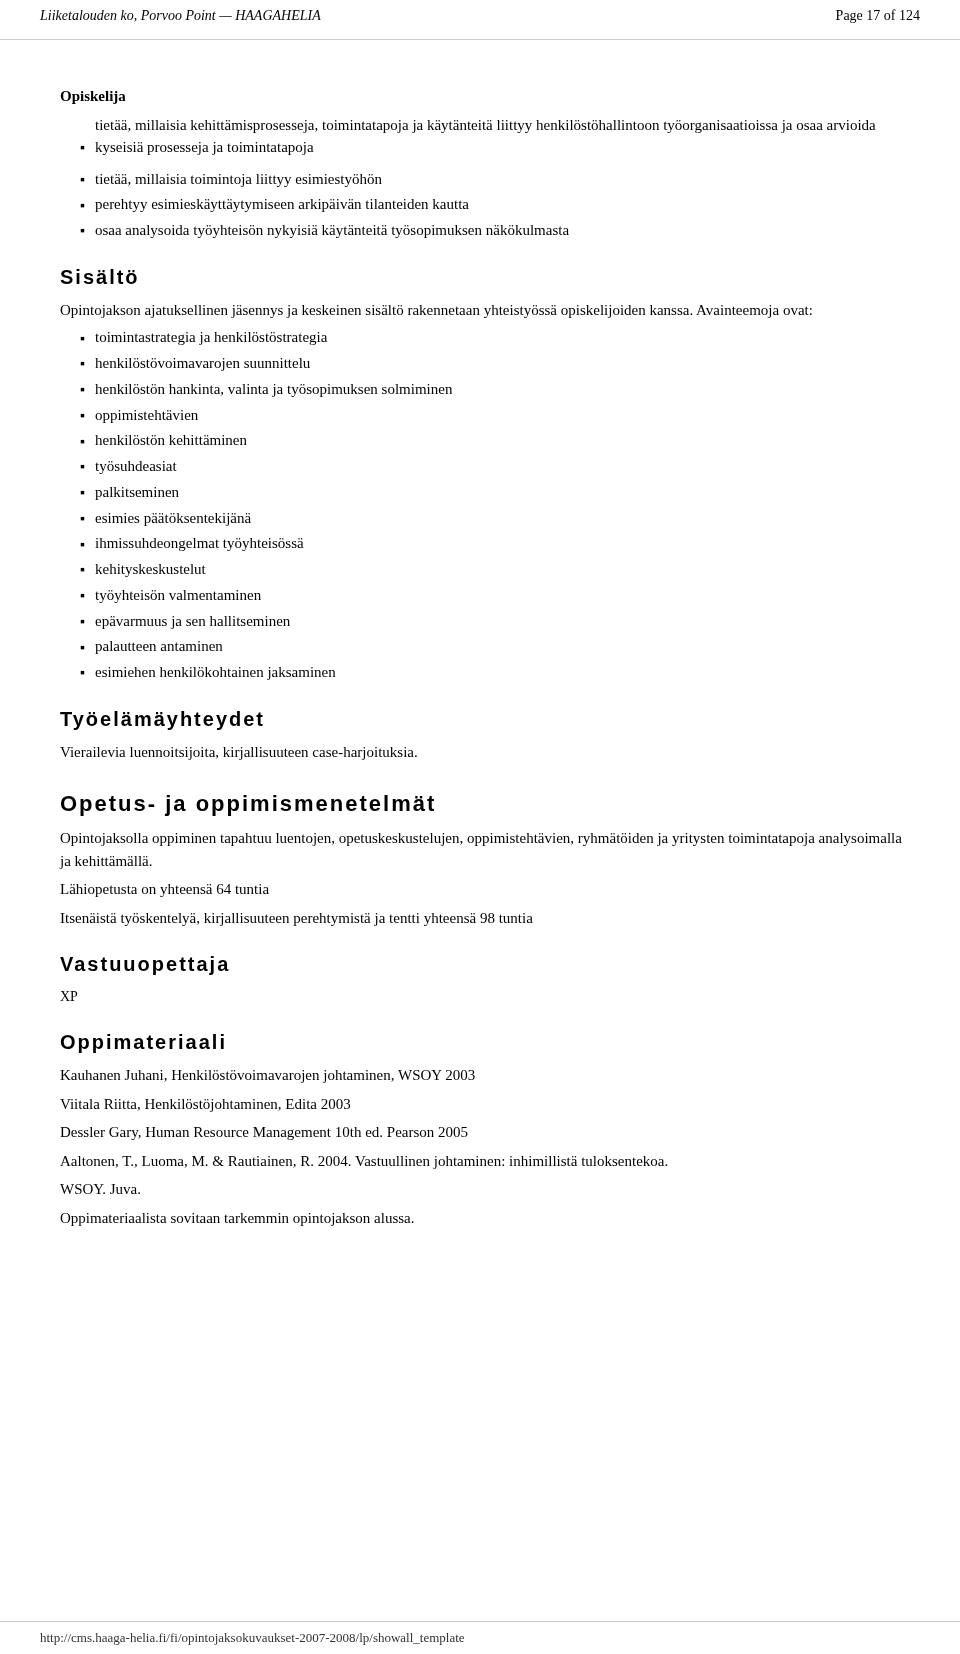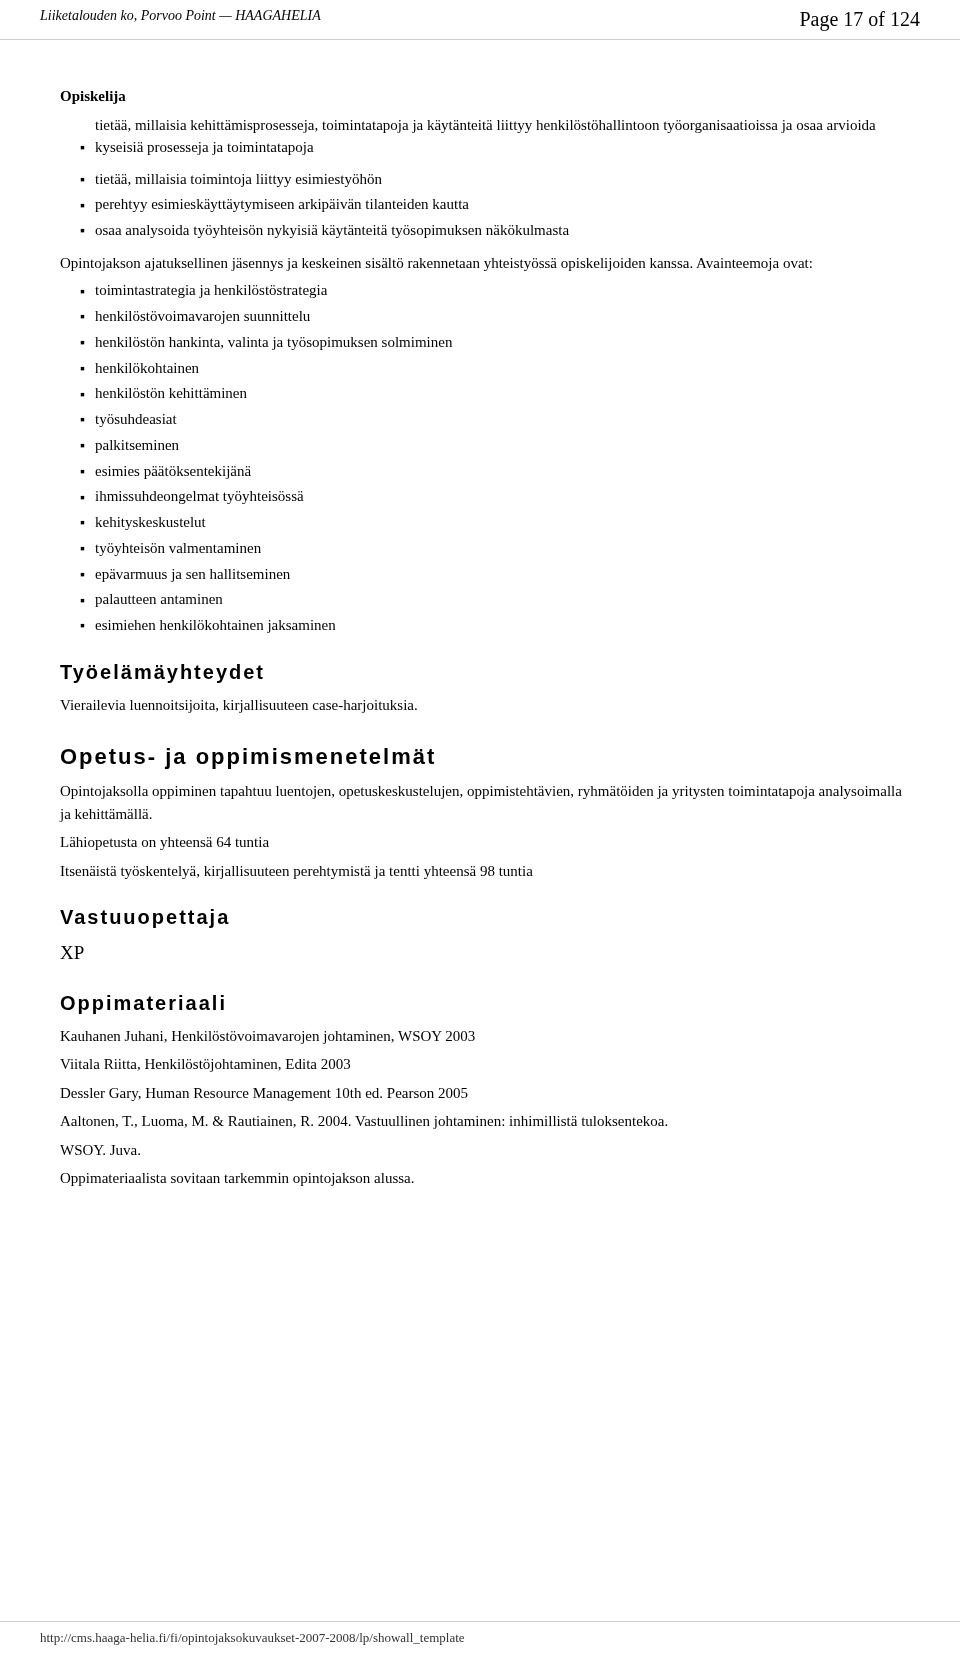--- a/index.html
+++ b/index.html
@@ -9,29 +9,29 @@
       color: #000;
       background: #fff;
       width: 960px;
       min-height: 1654px;
       position: relative;
     }
     .page-header {
       display: flex;
       justify-content: space-between;
       align-items: flex-start;
-      padding: 8px 40px 8px 40px;
+      padding: 8px 40px 15px 40px;
       border-bottom: 1px solid #ccc;
     }
     .page-header-title {
       font-size: 14px;
       font-style: italic;
     }
     .page-header-number {
-      font-size: 20px;
+      font-size: 14px;
     }
     .content {
       padding: 30px 48px 30px 60px;
     }
     .section-heading {
       font-size: 15px;
       font-weight: bold;
       margin-bottom: 10px;
       margin-top: 18px;
     }
@@ -79,21 +79,21 @@
       position: absolute;
       bottom: 0;
       left: 0;
       right: 0;
       padding: 8px 40px;
       border-top: 1px solid #ccc;
       font-size: 13px;
       color: #333;
     }
     .vastuuopettaja-value {
-      font-size: 19px;
+      font-size: 14px;
       margin-top: 4px;
       margin-bottom: 8px;
     }
   </style>
 </head>
 <body>
 
 <div class="page-header">
   <span class="page-header-title">Liiketalouden ko, Porvoo Point — HAAGAHELIA</span>
   <span class="page-header-number">Page 17 of 124</span>
@@ -112,33 +112,34 @@
         <span>tietää, millaisia toimintoja liittyy esimiestyöhön</span>
       </li>
     <li>
         <span>perehtyy esimieskäyttäytymiseen arkipäivän tilanteiden kautta</span>
       </li>
     <li>
         <span>osaa analysoida työyhteisön nykyisiä käytänteitä työsopimuksen näkökulmasta</span>
       </li>
   </ul>
 
+  <div class="section-title">Sisältö</div>
   <p>Opintojakson ajatuksellinen jäsennys ja keskeinen sisältö rakennetaan yhteistyössä opiskelijoiden kanssa. Avainteemoja ovat:</p>
   <ul class="bullet-list">
     <li>
         <span>toimintastrategia ja henkilöstöstrategia</span>
       </li>
     <li>
         <span>henkilöstövoimavarojen suunnittelu</span>
       </li>
     <li>
         <span>henkilöstön hankinta, valinta ja työsopimuksen solmiminen</span>
       </li>
     <li>
-        <span>henkilökohtainen</span>
+        <span>oppimistehtävien</span>
       </li>
     <li>
         <span>henkilöstön kehittäminen</span>
       </li>
     <li>
         <span>työsuhdeasiat</span>
       </li>
     <li>
         <span>palkitseminen</span>
       </li>

